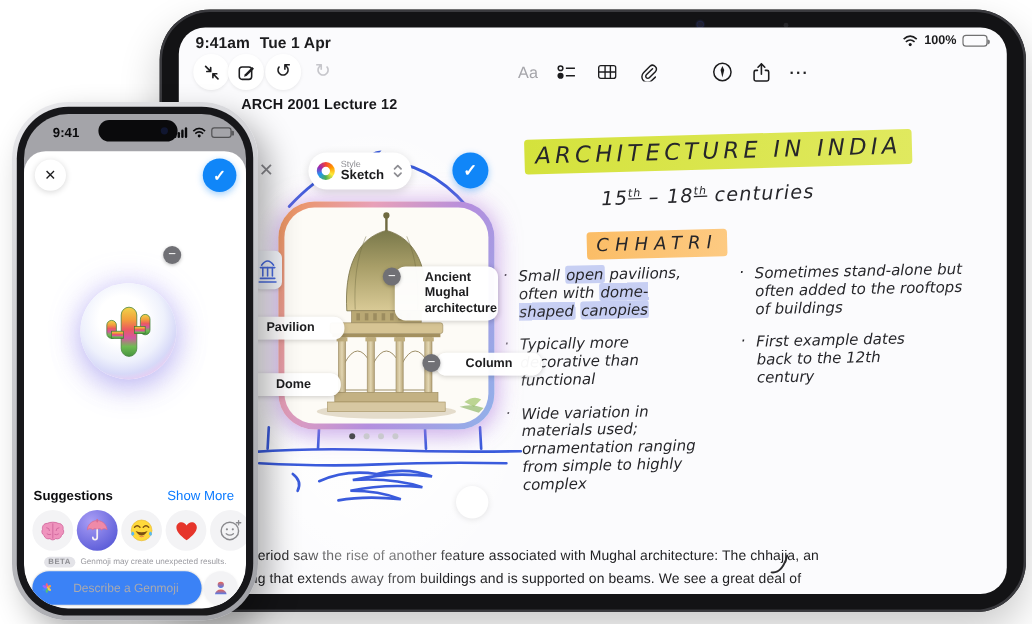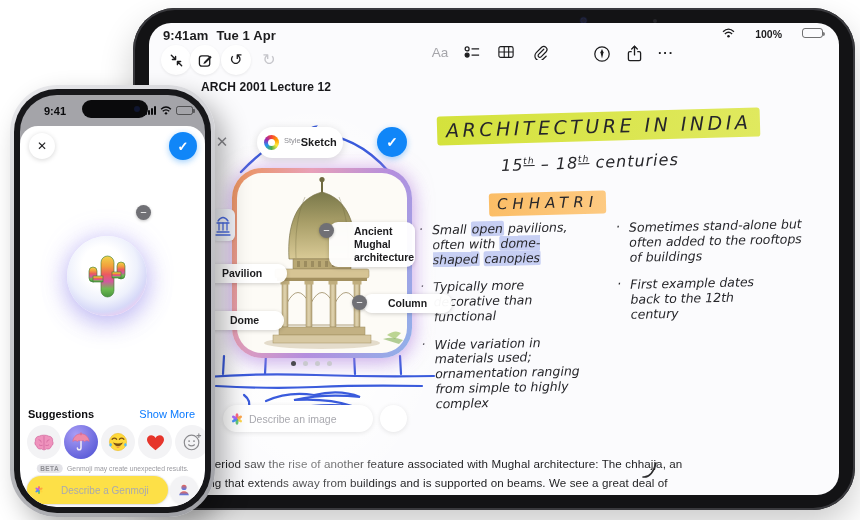--- a/index.html
+++ b/index.html
@@ -8,27 +8,27 @@
 
 
 .ipad{position:absolute;left:133px;top:8px;width:722px;height:502px;background:#131315;border-radius:42px;box-shadow:0 16px 34px rgba(0,0,0,.20), inset 0 0 0 2px #3a3a3e;z-index:5}
 .ipad-cam{position:absolute;top:10px;left:448px;width:5px;height:5px;border-radius:50%;background:#1f2030;box-shadow:0 0 2px #3a4aaa}
 .ipad-cam2{position:absolute;top:11px;left:520px;width:4px;height:4px;border-radius:50%;background:#26262a}
 .ipad-screen{position:absolute;left:16px;top:15px;width:690px;height:472px;background:#fbfbfd;border-radius:22px;overflow:hidden}
 
 
 .ipd-status{position:absolute;left:14px;top:5px;font-size:13px;font-weight:700;color:#1c1c1e;letter-spacing:.1px}
 .ipd-status .date{font-weight:700;margin-left:8px}
-.ipd-right-status{position:absolute;right:16px;top:5px;display:flex;align-items:flex-start;gap:20px;font-size:10.5px;font-weight:600;color:#1c1c1e}
+.ipd-right-status{position:absolute;right:16px;top:5px;display:flex;align-items:center;gap:5px;font-size:10.5px;font-weight:600;color:#1c1c1e}
 .batt{position:relative;width:21px;height:10px;border:1px solid rgba(0,0,0,.55);border-radius:3px;padding:1px}
 .batt .fill{width:100%;height:100%;background:#1c1c1e;border-radius:1.5px}
 .batt:after{content:"";position:absolute;right:-3px;top:2.5px;width:2px;height:4px;background:rgba(0,0,0,.5);border-radius:0 2px 2px 0}
 .tb-circle{position:absolute;top:22px;width:30px;height:30px;border-radius:50%;background:#fff;box-shadow:0 1px 3px rgba(0,0,0,.08);display:flex;align-items:center;justify-content:center;color:#1d1d1f}
 .tb-glyph{font-size:16px;line-height:1}
-.tb-plain{position:absolute;top:22px;width:30px;height:30px;display:flex;justify-content:center;color:#1d1d1f}
+.tb-plain{position:absolute;top:22px;width:30px;height:30px;display:flex;align-items:center;justify-content:center;color:#1d1d1f}
 .search-pill{position:absolute;top:22px;left:540px;width:128px;height:30px;background:#efeff1;border-radius:15px;display:flex;align-items:center;padding:0 8px;gap:5px}
 .search-pill input{border:0;outline:0;background:transparent;font-size:11.5px;color:#1c1c1e;width:78px;font-family:"Liberation Sans",sans-serif}
 .search-pill input::placeholder{color:#8e8e93}
 
 .note-title{position:absolute;left:52px;top:57px;font-size:12px;font-weight:700;color:#17171a;letter-spacing:.1px}
 
 
 .hw{font-family:"DejaVu Sans",sans-serif;font-style:italic;color:#26262a}
 .hw-head{position:absolute;left:288px;top:92px;transform:rotate(-1.6deg);font-size:19px;letter-spacing:3.5px;font-weight:500}
 .hw-head .hl-y{background:linear-gradient(100deg,#d4e23c,#e0e95f);padding:3px 9px 4px;border-radius:3px}
@@ -43,21 +43,21 @@
 
 
 .para{position:absolute;left:50px;width:600px;font-size:11.6px;color:#1e1e20;letter-spacing:.1px}
 
 
 .iw-backdrop{position:absolute;left:28px;top:78px;width:268px;height:404px;background:radial-gradient(closest-side,rgba(255,255,255,.98),rgba(255,255,255,.6) 70%,rgba(255,255,255,0));border-radius:30px}
 .iw-x{position:absolute;left:62px;top:108px;width:22px;height:22px;display:flex;align-items:center;justify-content:center;color:#86868b;font-size:15px}
 .style-pill{position:absolute;left:108px;top:104px;width:86px;height:31px;background:#fff;border-radius:16px;box-shadow:0 2px 8px rgba(0,0,0,.14);display:flex;align-items:center;padding:0 7px;gap:5px;z-index:6}
 .rainbow-ring{width:15px;height:15px;border-radius:50%;background:conic-gradient(#f44336,#ff9800,#ffeb3b,#4caf50,#2196f3,#9c27b0,#f44336);position:relative;flex:none}
 .rainbow-ring:after{content:"";position:absolute;left:4px;top:4px;width:7px;height:7px;border-radius:50%;background:#fff}
-.style-txt{display:flex;flex-direction:row;line-height:1.05}
+.style-txt{display:flex;flex-direction:column;line-height:1.05}
 .style-lab{font-size:7.5px;color:#8e8e93}
 .style-val{font-size:11px;font-weight:700;color:#1c1c1e}
 .iw-check{position:absolute;left:228px;top:104px;width:30px;height:30px;border-radius:50%;background:#1086f8;color:#fff;display:flex;align-items:center;justify-content:center;font-size:14px;font-weight:700;box-shadow:0 2px 6px rgba(16,134,248,.4);z-index:6}
 .iw-card-wrap{position:absolute;left:83px;top:145px;width:180px;height:190px;border-radius:30px;padding:5px;background:linear-gradient(115deg,#eb9356 0%,#e8a0b8 30%,#b48ede 60%,#8fb2ea 100%);box-shadow:0 0 20px rgba(200,140,220,.55),0 6px 18px rgba(150,120,230,.35);z-index:3}
 .iw-card{width:100%;height:100%;border-radius:25px;background:#fdfbf6;overflow:hidden;display:flex;align-items:center;justify-content:center}
 .iw-tag{position:absolute;background:rgba(255,255,255,.96);border-radius:9px;box-shadow:0 1px 4px rgba(0,0,0,.18);font-size:10.5px;font-weight:700;color:#1c1c1e;padding:3px 25px;line-height:1.25;z-index:4}
 .minus-btn{position:absolute;width:15px;height:15px;border-radius:50%;background:#707075;color:#fff;display:flex;align-items:center;justify-content:center;font-size:11px;line-height:1;box-shadow:0 1px 3px rgba(0,0,0,.25);z-index:5}
 .sketch-chip{position:absolute;left:62px;top:186px;width:24px;height:32px;background:#f3f5fb;border-radius:6px;box-shadow:0 1px 3px rgba(0,0,0,.12);display:flex;align-items:center;justify-content:center;z-index:4}
 .page-dots{position:absolute;left:142px;top:338px;display:flex;gap:7px;z-index:4}
 .page-dots span{width:5px;height:5px;border-radius:50%;background:#c9c9ce}
@@ -89,21 +89,21 @@
 .ph-check{position:absolute;right:8px;top:37px;width:28px;height:28px;border-radius:50%;background:#1086f8;color:#fff;display:flex;align-items:center;justify-content:center;font-size:13px;font-weight:700;box-shadow:0 2px 6px rgba(16,134,248,.4)}
 .bubble{position:absolute;left:47px;top:141px;width:80px;height:80px;border-radius:50%;background:radial-gradient(circle at 44% 38%,#ffffff 30%,#eef1fc 52%,#d7d9f8 68%,#ecc9f0 80%,#b9c6f4 92%,#dfd2f6 100%);box-shadow:0 8px 24px rgba(140,130,230,.45),0 0 26px rgba(165,150,250,.35);display:flex;align-items:center;justify-content:center}
 .gm-tag{position:absolute;left:126px;top:119px;background:#e5e0f6;border-radius:9px;padding:4px 8px;font-size:9.5px;font-weight:700;color:#1c1c1e;line-height:1.3;box-shadow:0 1px 3px rgba(0,0,0,.10)}
 .sugg-label{position:absolute;left:8px;top:313px;font-size:11px;font-weight:700;color:#0d0d0f}
 .show-more{position:absolute;right:10px;top:313px;font-size:11px;color:#0a7aff}
 .emoji-row{position:absolute;left:7px;top:330px;display:flex;gap:3px}
 .emoji-c{width:34px;height:34px;border-radius:50%;background:#f3f3f5;display:flex;align-items:center;justify-content:center}
 .emoji-c.sel{background:radial-gradient(circle at 35% 28%,#a99df5,#5b5cd8 80%)}
 .gm-beta{left:50%;transform:translateX(-50%);top:369px;white-space:nowrap}
 .gm-beta .beta-txt{font-size:6.8px}
-.gm-input{position:absolute;left:7px;top:381px;width:141px;height:28px;background:#fde047;border-radius:14px;box-shadow:0 0 0 1px rgba(0,0,0,.06),0 1px 4px rgba(0,0,0,.08);display:flex;align-items:center;padding:0 7px;gap:17px}
+.gm-input{position:absolute;left:7px;top:381px;width:141px;height:28px;background:#3b82f6;border-radius:14px;box-shadow:0 0 0 1px rgba(0,0,0,.06),0 1px 4px rgba(0,0,0,.08);display:flex;align-items:center;padding:0 7px;gap:17px}
 .gm-input input{border:0;outline:0;font-size:10px;width:100px;background:transparent;color:#1c1c1e;font-family:"Liberation Sans",sans-serif}
 .gm-input input::placeholder{color:#a9a9af}
 .gm-person{position:absolute;right:7px;top:381px;width:28px;height:28px;border-radius:50%;background:#f3f3f5;display:flex;align-items:center;justify-content:center;box-shadow:0 1px 3px rgba(0,0,0,.08)}
 </style>
 </head>
 <body>
 
 <div class="stage">
 
   <div class="ipad">
@@ -358,33 +358,20 @@
             <line x1="62" y1="1" x2="61" y2="21"></line>
             <line x1="150" y1="1" x2="151" y2="21"></line>
             <line x1="196" y1="3" x2="197" y2="21"></line>
           <path d="M2 24 q50 -4 110 -2 t118 1"></path>
           <path d="M12 33 q55 3 100 1 t106 -1"></path>
           <path d="M62 48 q22 -10 48 -6 q26 -6 46 2 q-34 -4 -66 3 q34 -2 58 6 q-32 -3 -60 3 q24 0 42 7 q-30 -3 -52 1"></path>
           <path d="M40 42 q8 6 4 14"></path>
         </g>
       </svg>
 
-      <div class="iw-input-pill">
-        <svg width="14" height="14" viewBox="0 0 24 24">
-          <g transform="translate(12,12)">
-            <ellipse transform="rotate(0) translate(0,-4.6)" rx="2.5" ry="5.2" fill="#ff5e7a" opacity=".92"></ellipse>
-            <ellipse transform="rotate(60) translate(0,-4.6)" rx="2.5" ry="5.2" fill="#ff9f3e" opacity=".92"></ellipse>
-            <ellipse transform="rotate(120) translate(0,-4.6)" rx="2.5" ry="5.2" fill="#ffd43e" opacity=".92"></ellipse>
-            <ellipse transform="rotate(180) translate(0,-4.6)" rx="2.5" ry="5.2" fill="#58c470" opacity=".92"></ellipse>
-            <ellipse transform="rotate(240) translate(0,-4.6)" rx="2.5" ry="5.2" fill="#3e8bff" opacity=".92"></ellipse>
-            <ellipse transform="rotate(300) translate(0,-4.6)" rx="2.5" ry="5.2" fill="#a463ff" opacity=".92"></ellipse>
-          </g>
-        </svg>
-        <input type="text" placeholder="Describe an image" style="">
-      </div>
       <div class="iw-plus">
         <svg width="13" height="13" viewBox="0 0 14 14">
           <defs>
               <linearGradient id="plusg" x1="0" y1="0" x2="1" y2="1">
                 <stop offset="0" stop-color="#f0574f"></stop>
                 <stop offset="1" stop-color="#4f7df0"></stop>
               </linearGradient>
             </defs>
           <g stroke="url(#plusg)" stroke-width="2" stroke-linecap="round">
               <line x1="7" y1="1.5" x2="7" y2="12.5"></line>

